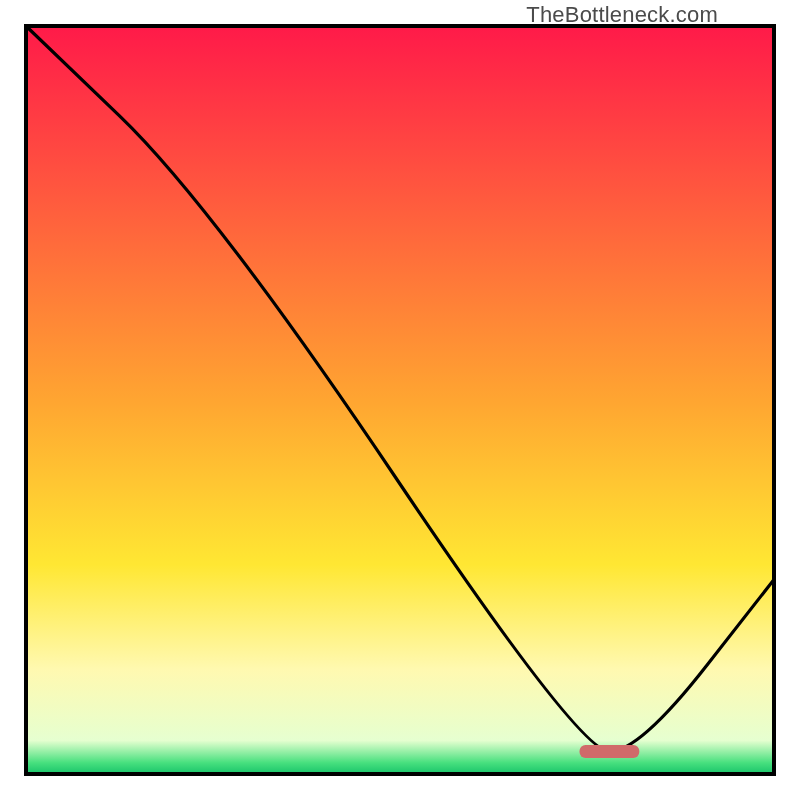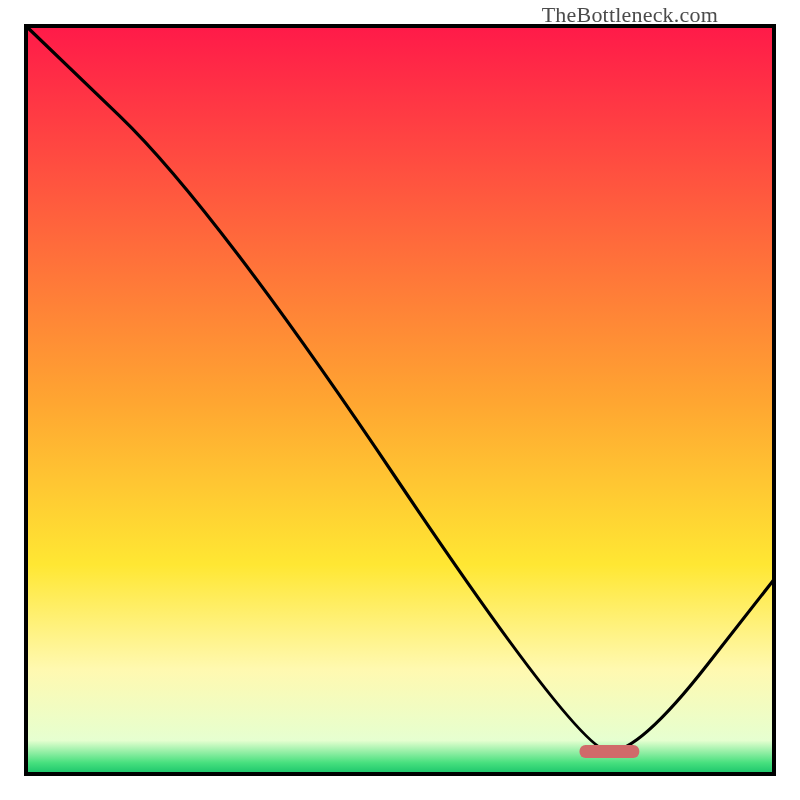--- a/index.html
+++ b/index.html
@@ -8,21 +8,20 @@
     width: 800px;
     height: 800px;
     overflow: hidden;
     background: #ffffff;
     font-family: Arial, Helvetica, sans-serif;
   }
   .chart-wrap {
     position: relative;
     width: 724px;
     height: 800px;
-    font-family: Liberation Serif, serif;
   }
   .watermark {
     position: absolute;
     top: 2px;
     right: 6px;
     color: #4b4b4b;
     font-size: 22px;
     font-weight: 400;
     letter-spacing: 0.2px;
     z-index: 20;

